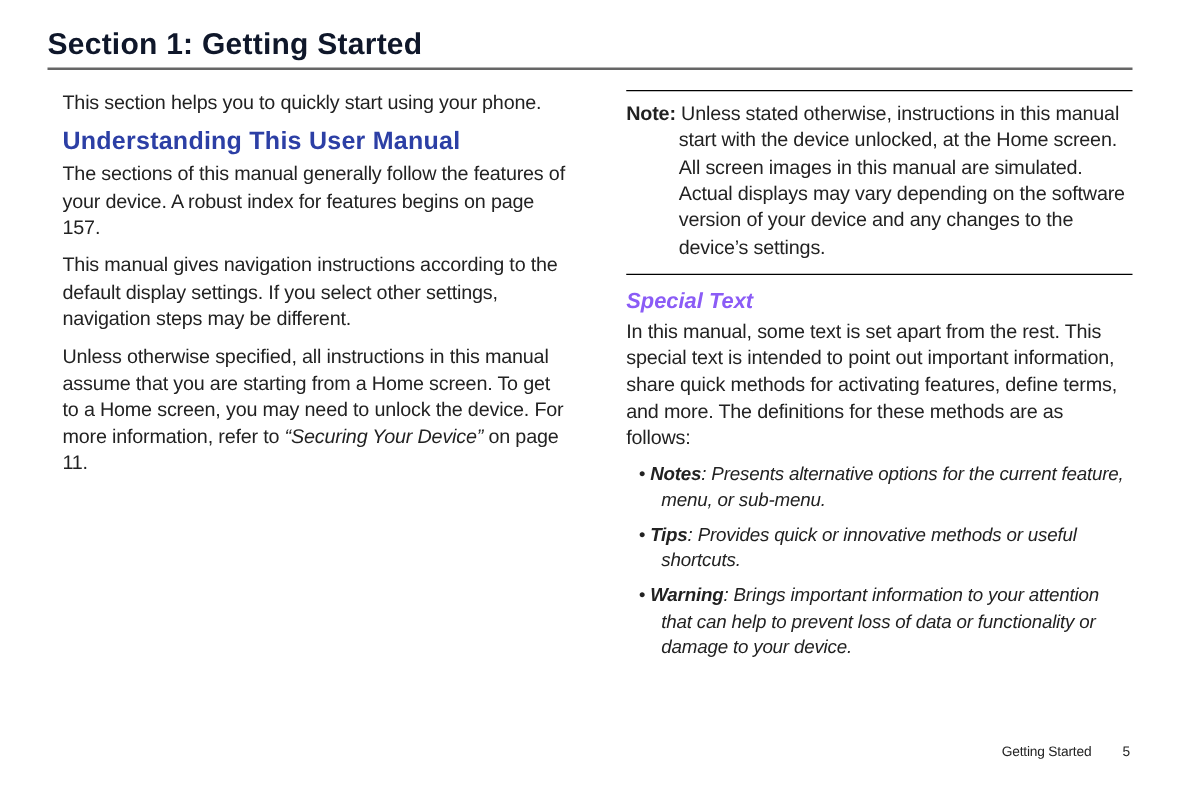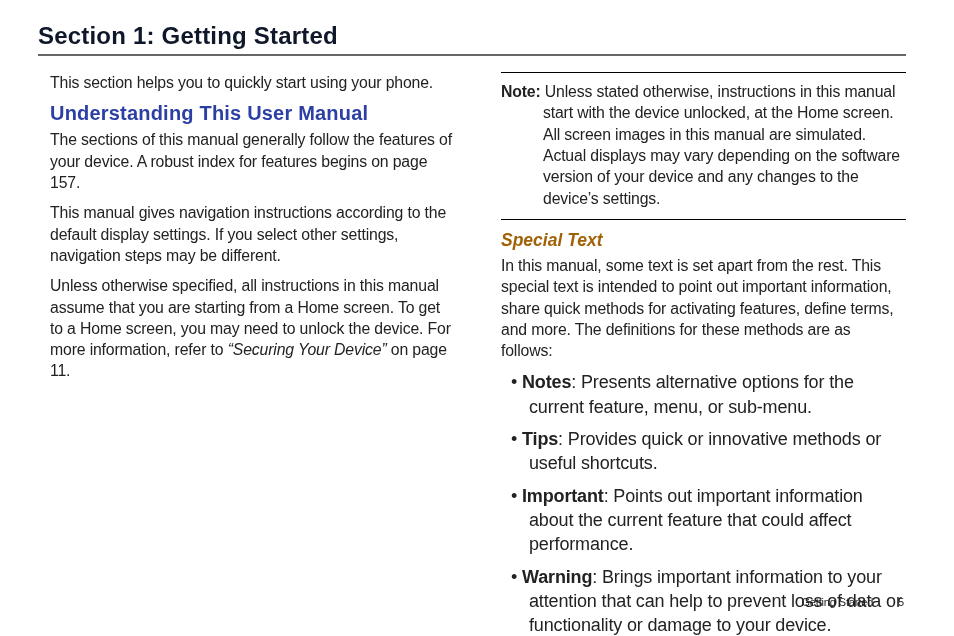--- a/index.html
+++ b/index.html
@@ -43,21 +43,21 @@
       color: #2c3fa5;
       font-family: "Arial Black", Arial, sans-serif;
       margin-top: 6px;
       margin-bottom: 4px;
       letter-spacing: 0.2px;
     }
     .h3 {
       font-size: 17.5px;
       font-weight: 800;
       font-style: italic;
-      color: #a16207;
+      color: #8b5cf6;
       font-family: "Arial Black", Arial, sans-serif;
       margin-top: 10px;
       margin-bottom: 4px;
     }
     .note-block {
       border-top: 1px solid #000;
       border-bottom: 1px solid #000;
       padding: 8px 0 10px 0;
       margin-top: 12px;
     }
@@ -65,26 +65,27 @@
       margin-bottom: 0;
       padding-left: 42px;
       text-indent: -42px;
     }
     .note-block .label { font-weight: 700; }
     ul.bullets {
       list-style: none;
       padding-left: 0;
     }
     ul.bullets li {
-      font-size: 18px;
+      font-size: 15px;
       line-height: 1.35;
       letter-spacing: -0.15px;
       padding-left: 28px;
       text-indent: -18px;
       margin-bottom: 8px;
+      font-style: italic;
     }
     ul.bullets li::before { content: "• "; }
     .ref-italic { font-style: italic; }
     .footer {
       position: absolute;
       bottom: 28px;
       right: 50px;
       font-size: 11px;
       letter-spacing: -0.15px;
     }
@@ -115,21 +116,20 @@
     <div class="note-block" style="margin-top:0;">
       <p><span class="label">Note:</span><span> Unless stated otherwise, instructions in this manual start with the device unlocked, at the Home screen. All screen images in this manual are simulated. Actual displays may vary depending on the software version of your device and any changes to the device’s settings.</span></p>
     </div>
 
     <h3 class="h3">Special Text</h3>
     <p>In this manual, some text is set apart from the rest. This special text is intended to point out important information, share quick methods for activating features, define terms, and more. The definitions for these methods are as follows:</p>
 
     <ul class="bullets">
       <li><b>Notes</b><span>: Presents alternative options for the current feature, menu, or sub-menu.</span></li>
       <li><b>Tips</b><span>: Provides quick or innovative methods or useful shortcuts.</span></li>
-      <li><b>Important</b><span>: Points out important information about the current feature that could affect performance.</span></li>
       <li><b>Warning</b><span>: Brings important information to your attention that can help to prevent loss of data or functionality or damage to your device.</span></li>
     </ul>
   </div>
 
 </div>
 
 <div class="footer">
   <span>Getting Started</span>
   <span class="pn">5</span>
 </div>

